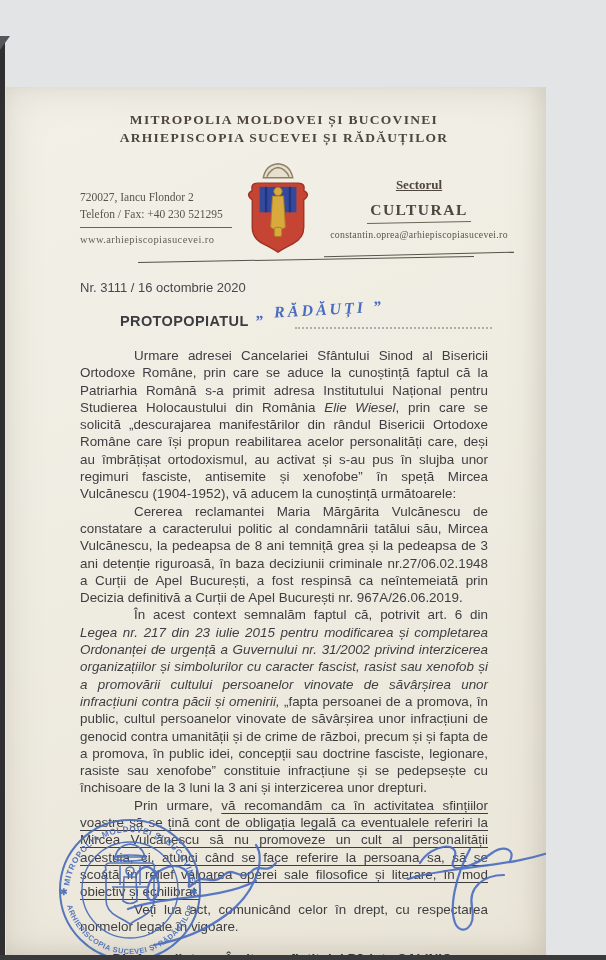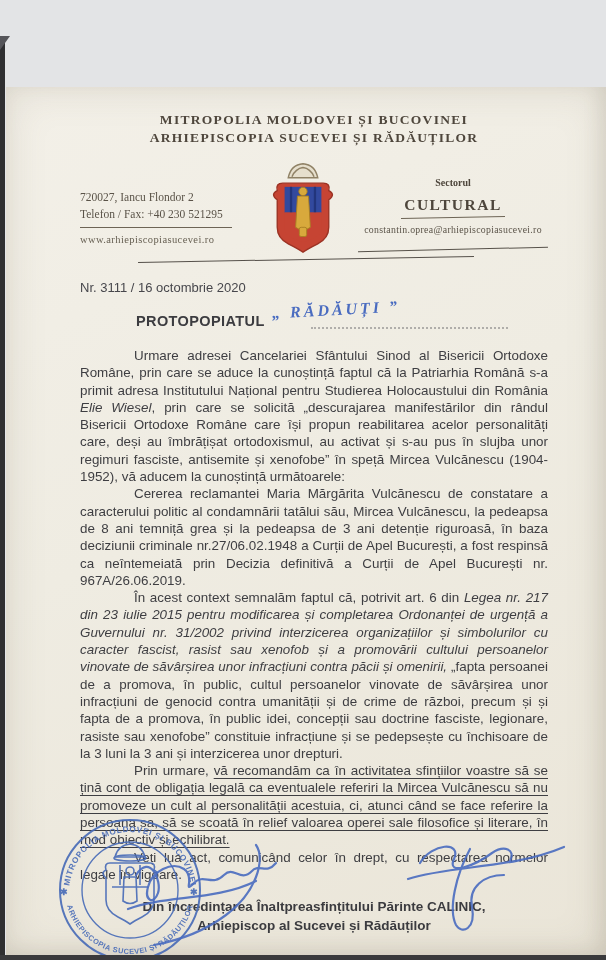--- a/index.html
+++ b/index.html
@@ -7,49 +7,49 @@
     width:606px;height:960px;position:relative;overflow:hidden;
     background:#e3e4e6;
     font-family:"Liberation Sans",sans-serif;
   }
   .photo-edge-left{position:absolute;left:0;top:36px;width:5px;height:924px;background:#2f2f31;z-index:5;}
   .photo-edge-bottom{position:absolute;left:0;top:955px;width:606px;height:5px;background:#3a3a3c;z-index:5;}
   .photo-corner{position:absolute;left:0;top:36px;width:0;height:0;
     border-top:14px solid #55555a;border-right:10px solid transparent;z-index:6;}
 
   .paper{
-    position:absolute;left:6px;top:87px;width:600px;height:871px;overflow:hidden;
+    position:absolute;left:6px;top:87px;width:540px;height:871px;overflow:hidden;
     background:linear-gradient(155deg,#f3f0e8 0%,#efece2 45%,#eae5d8 100%);
     box-shadow:inset 0 0 40px rgba(120,110,90,.18), inset -6px -6px 18px rgba(110,100,80,.12);
   }
   .paper-inner{position:relative;width:100%;height:100%;padding:24px 58px 0 74px;box-sizing:border-box;}
 
   .org-title{ text-align:center; font-family:"Liberation Serif",serif; font-weight:bold;
     font-size:13.5px; letter-spacing:1.3px; color:#4e463c; line-height:18px;}
 
   .header-row{display:flex;margin-top:14px;align-items:flex-start;}
   .contact-block{width:178px;font-family:"Liberation Serif",serif;font-size:11.5px;
     color:#5a5348;line-height:17px;margin-top:28px;}
   .contact-rule{width:152px;border-top:1px solid #6d6455;margin:4px 0 3px 0;}
   .website{font-size:10.5px;letter-spacing:.4px;color:#665f52;}
 
   .logo-wrap{width:118px;display:flex;justify-content:center;margin-top:0;}
 
   .sector-block{flex:1;text-align:center;font-family:"Liberation Serif",serif;color:#4e463c;margin-top:16px;}
-  .sector-label{font-weight:bold;font-size:10px;}
+  .sector-label{font-weight:bold;font-size:13px;text-decoration:underline;}
   .sector-name{font-weight:bold;font-size:15.5px;letter-spacing:1.5px;margin-top:8px;}
   .sector-rule{width:104px;border-top:1px solid #6d6455;margin:3px auto 6px auto;transform:rotate(-1deg);}
   .email{font-size:9.8px;color:#5a5348;letter-spacing:.3px;}
   .email-rule{width:190px;border-top:1px solid #57524a;margin:14px auto 0 auto;transform:rotate(-1.4deg);}
 
   .main-rule{width:336px;border-top:1.4px solid #55504a;margin:4px 0 0 58px;transform:rotate(-1deg);}
 
   .ref-line{margin-top:20px;font-size:13px;color:#47474c;}
 
-  .addressee-row{position:relative;display:flex;align-items:flex-end;margin:18px 0 0 56px;width:372px;gap:45px;}
+  .addressee-row{position:relative;display:flex;align-items:flex-end;margin:18px 0 0 40px;width:372px;gap:45px;}
   .addressee-label{font-weight:bold;font-size:14.5px;letter-spacing:.4px;color:#3c3c40;}
   .addressee-dots{flex:1;border-bottom:2.5px dotted #50505466;height:4px;margin-left:1px;}
   .handwritten{
     position:absolute;left:136px;top:-12px;
     font-family:"Liberation Serif",serif;font-style:italic;font-weight:bold;
     font-size:16px;letter-spacing:3px;color:#4a6cc0;transform:rotate(-3deg);
     white-space:nowrap;
   }
 
   .body-text{margin-top:18px;}

